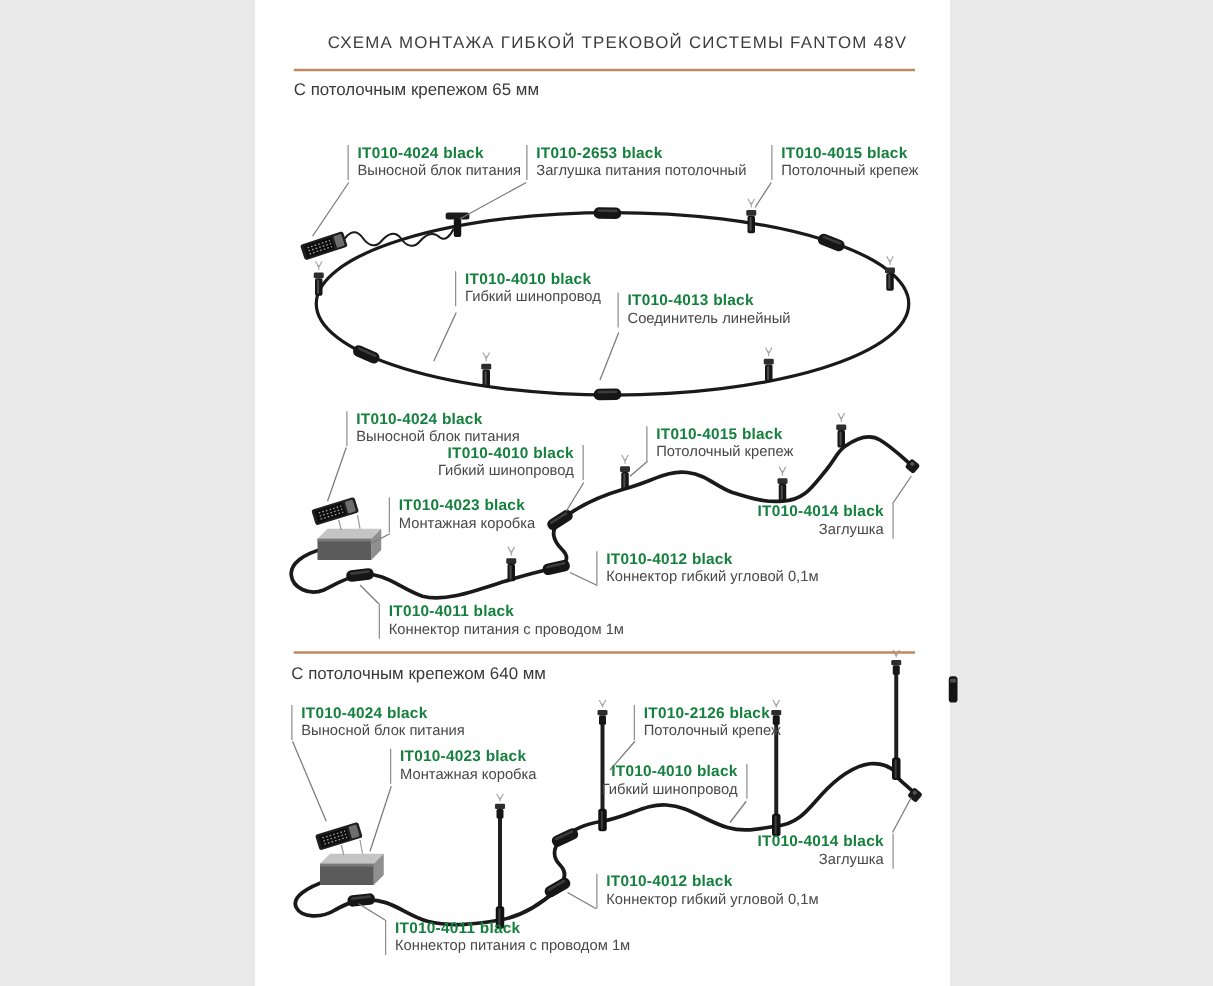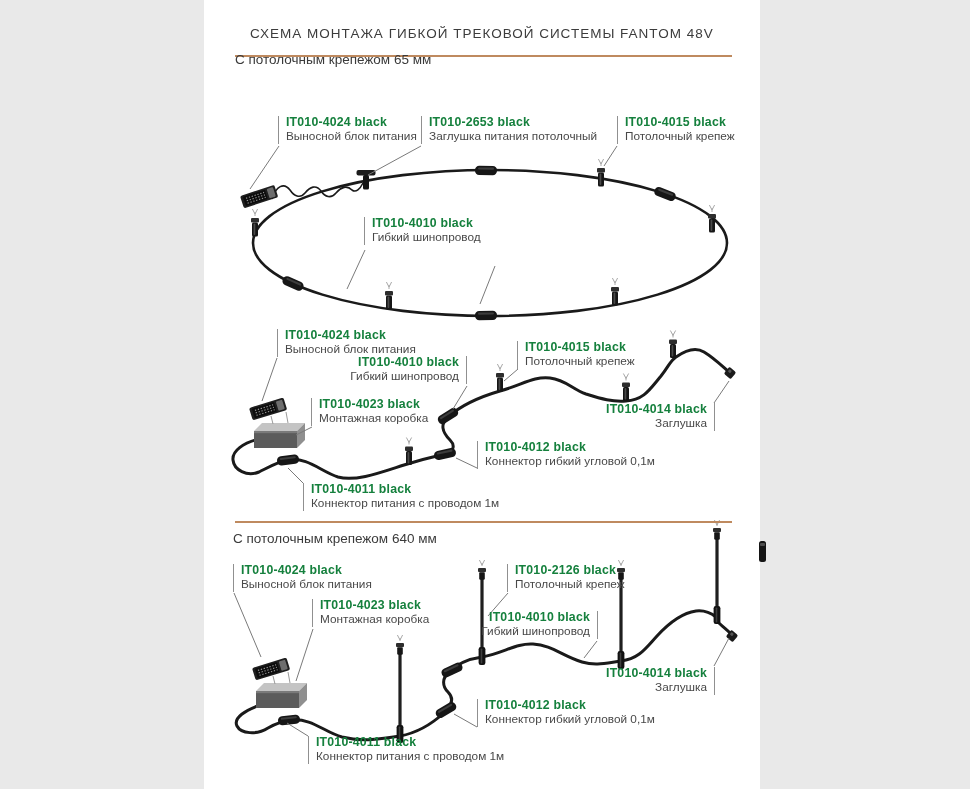--- a/index.html
+++ b/index.html
@@ -2,24 +2,24 @@
 <html><head>
 <meta charset="utf-8">
 <style>
   html,body{margin:0;padding:0;background:#e9e9e9;}
   #stage{position:relative;width:970px;height:789px;background:#e9e9e9;overflow:hidden;
          font-family:"Liberation Sans",sans-serif;}
   #card{position:absolute;left:204px;top:0;width:556px;height:789px;background:#ffffff;}
   #gfx{position:absolute;left:0;top:0;z-index:2;pointer-events:none;}
   .txt{position:absolute;z-index:3;}
   #title{left:204px;top:26px;width:556px;text-align:center;font-size:13.5px;
-         letter-spacing:1px;color:#3c3c3c;}
+         letter-spacing:1px;color:#3c3c3c;padding-left:12px;}
   .divider{position:absolute;z-index:3;left:235px;width:497px;height:2px;background:#bf8a5f;}
   .section{font-size:13.5px;color:#3a3a3a;}
-  #sec1{left:235px;top:52px;}
+  #sec1{left:235px;top:64px;}
   #sec2{left:233px;top:531px;}
   .lbl{position:absolute;z-index:3;white-space:nowrap;
        font-size:11.8px;line-height:13.5px;color:#484848;
        border-left:1.5px solid #909090;padding:0 0 1px 7px;}
   .lbl .code{display:block;font-size:12.3px;font-weight:bold;color:#15803d;letter-spacing:.2px;}
   .lbl.r{border-left:none;border-right:1.5px solid #909090;padding:0 7px 1px 0;text-align:right;}
 </style>
 </head>
 <body>
 
@@ -191,20 +191,24 @@
     <span class="nm">Заглушка питания потолочный</span>
   </div>
   <div class="lbl" style="left:617px;top:116px">
     <span class="code">IT010-4015 black</span>
     <span class="nm">Потолочный крепеж</span>
   </div>
   <div class="lbl" style="left:364px;top:217px">
     <span class="code">IT010-4010 black</span>
     <span class="nm">Гибкий шинопровод</span>
   </div>
+  <div class="lbl" style="left:494px;top:234px">
+    <span class="code">IT010-4013 black</span>
+    <span class="nm">Соединитель линейный</span>
+  </div>
 
   <div class="lbl" style="left:277px;top:329px">
     <span class="code">IT010-4024 black</span>
     <span class="nm">Выносной блок питания</span>
   </div>
   <div class="lbl r" style="right:503px;top:356px">
     <span class="code">IT010-4010 black</span>
     <span class="nm">Гибкий шинопровод</span>
   </div>
   <div class="lbl" style="left:517px;top:341px">

